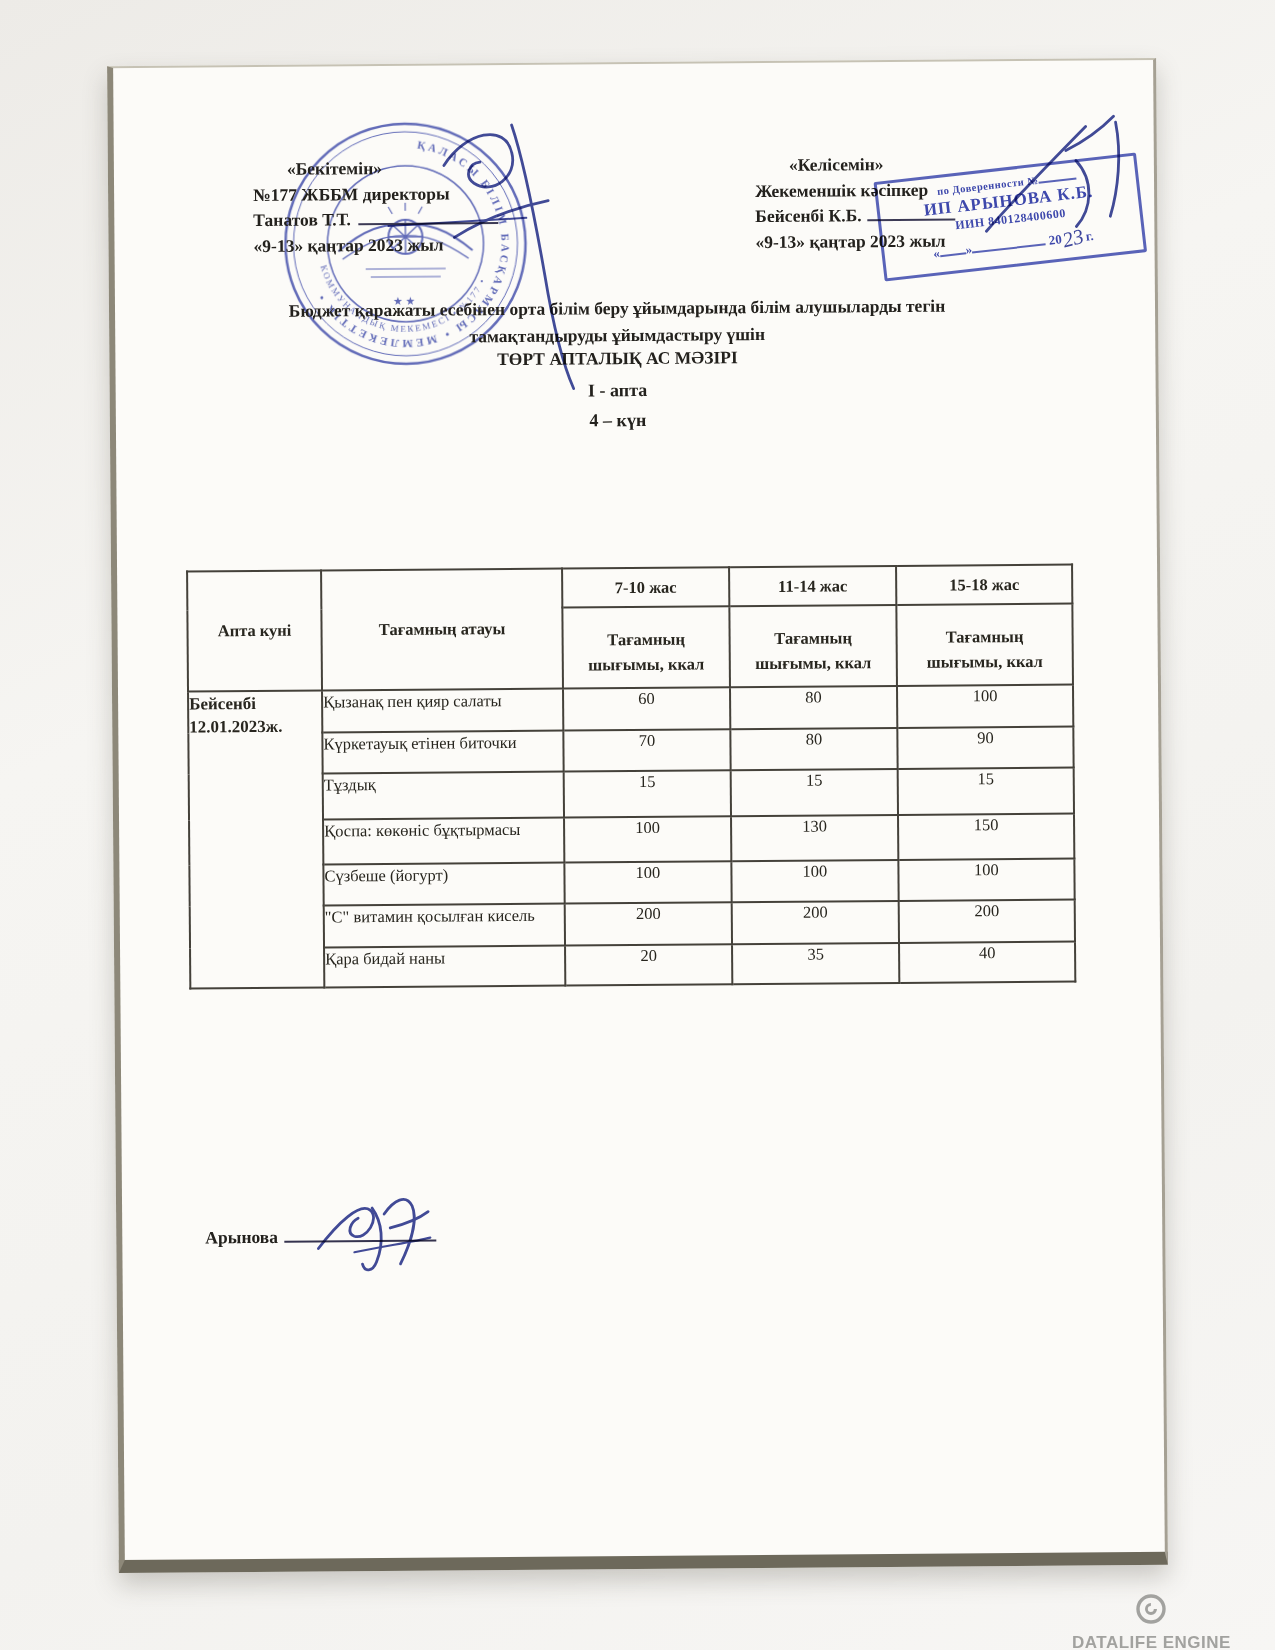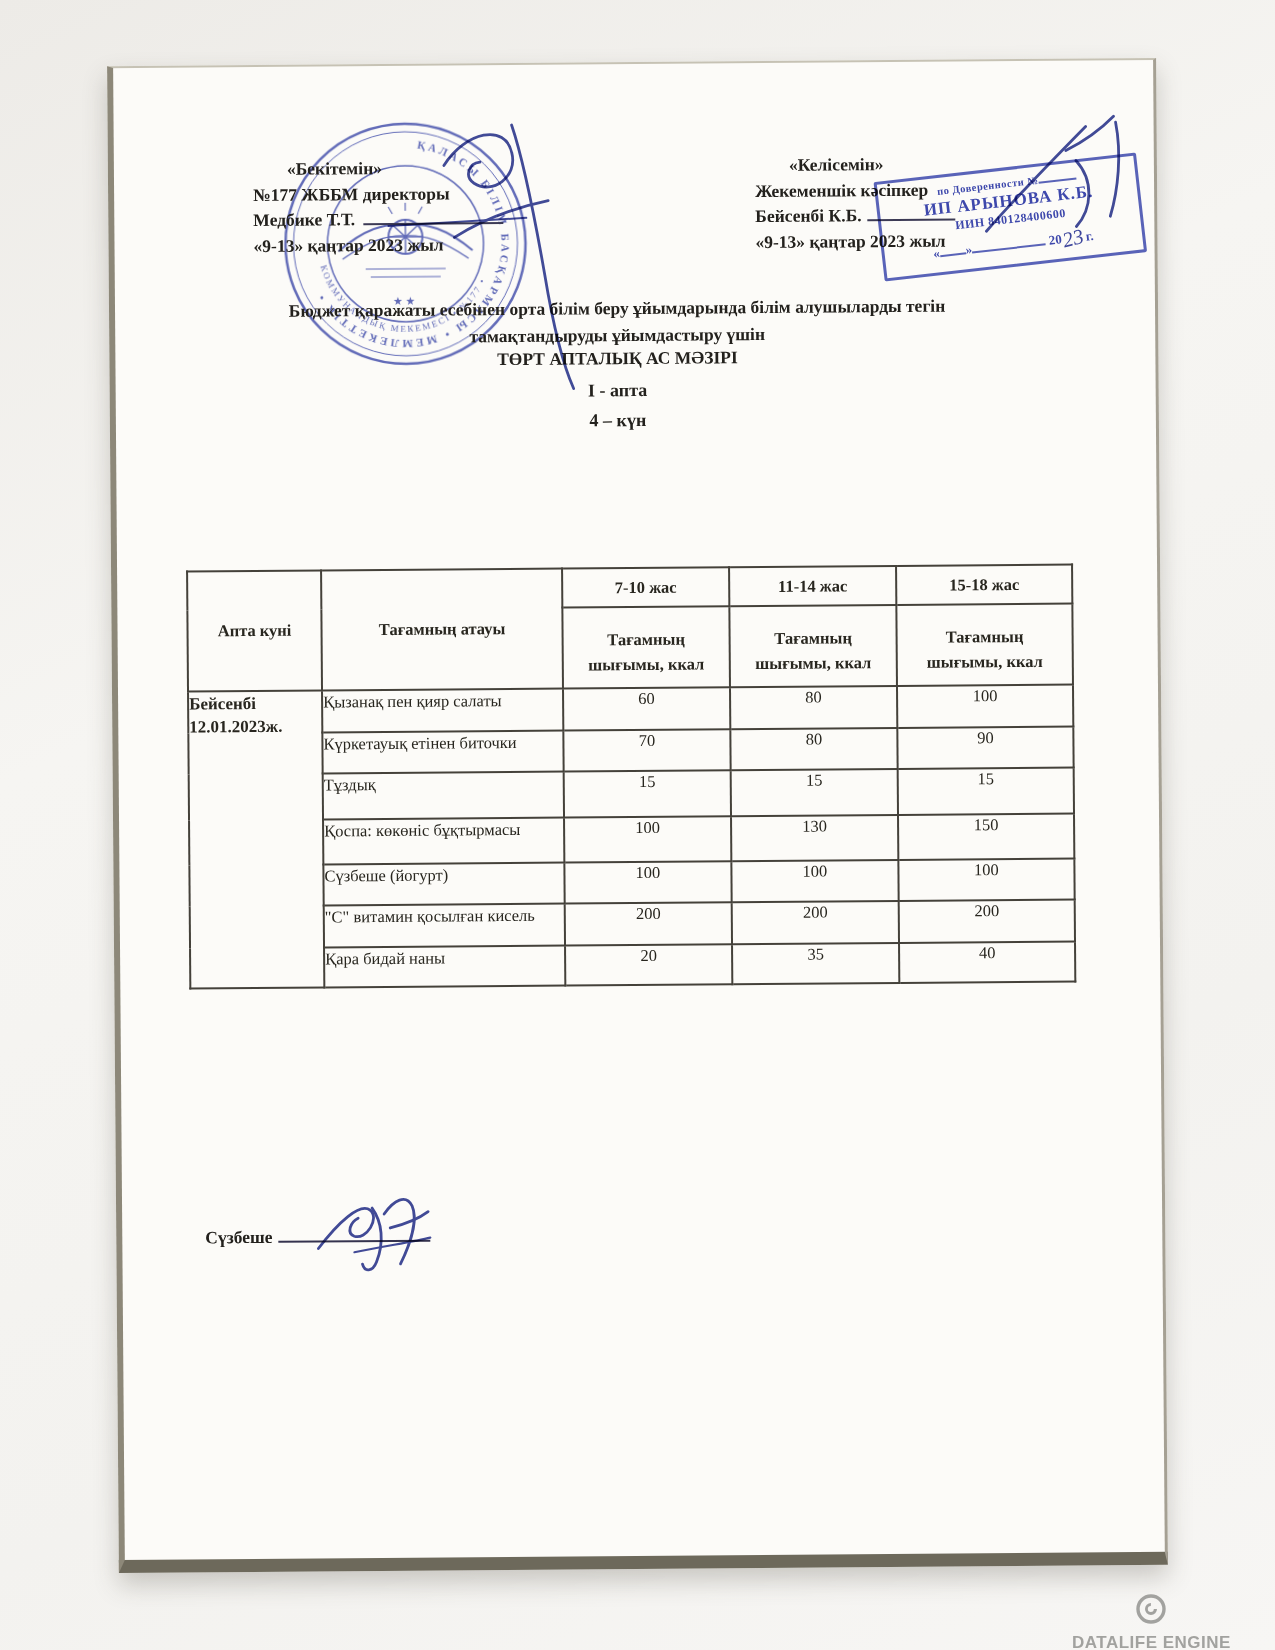--- a/index.html
+++ b/index.html
@@ -90,21 +90,21 @@
       </text>
       <text font-size="9" letter-spacing="2" fill="#4753b2">
         <textPath href="#ringPathBot" startOffset="8%">КОММУНАЛДЫҚ МЕКЕМЕСІ • №177 •</textPath>
       </text>
       <text x="112" y="186" font-size="11" fill="#4753b2">★ ★</text>
     </svg>
 
     <div class="abs approve" style="left:139px;top:90px;">
       <div class="c">«Бекітемін»</div>
       <div>№177 ЖББМ директоры</div>
-      <div><span>Медбике Т.Т.</span><span class="sigline" style="width:140px;margin-left:8px;"></span></div>
+      <div><span>Танатов Т.Т.</span><span class="sigline" style="width:140px;margin-left:8px;"></span></div>
       <div>«9-13» қаңтар 2023 жыл</div>
     </div>
 
     <div class="abs approve" style="left:641px;top:90px;">
       <div class="c">«Келісемін»</div>
       <div>Жекеменшік кәсіпкер</div>
       <div><span>Бейсенбі К.Б.</span><span class="sigline" style="width:88px;margin-left:6px;"></span></div>
       <div>«9-13» қаңтар 2023 жыл</div>
     </div>
 
@@ -202,21 +202,21 @@
         <tr class="r6">
           <td class="dish">Қара бидай наны</td>
           <td class="val">20</td>
           <td class="val">35</td>
           <td class="val">40</td>
         </tr>
       </tbody>
     </table>
 
     <div class="abs nurse">
-      <span>Сүзбеше</span><span class="sigline"></span>
+      <span>Арынова</span><span class="sigline"></span>
     </div>
 
     <svg class="abs ink" style="left:0;top:0;" width="1040" height="1492" viewBox="0 0 1040 1492">
       <g fill="none" stroke="#2e3890" stroke-width="2.8" stroke-linecap="round" opacity="0.9">
 
         <path d="M330 100 C352 66 392 58 398 88 C404 112 378 130 360 118 C350 111 355 98 366 97"></path>
         <path d="M398 60 C410 96 420 150 430 210 C436 248 444 292 458 324"></path>
         <path d="M340 172 C372 152 404 142 434 136"></path>
         <path d="M274 160 L412 153" stroke-width="2"></path>
 

